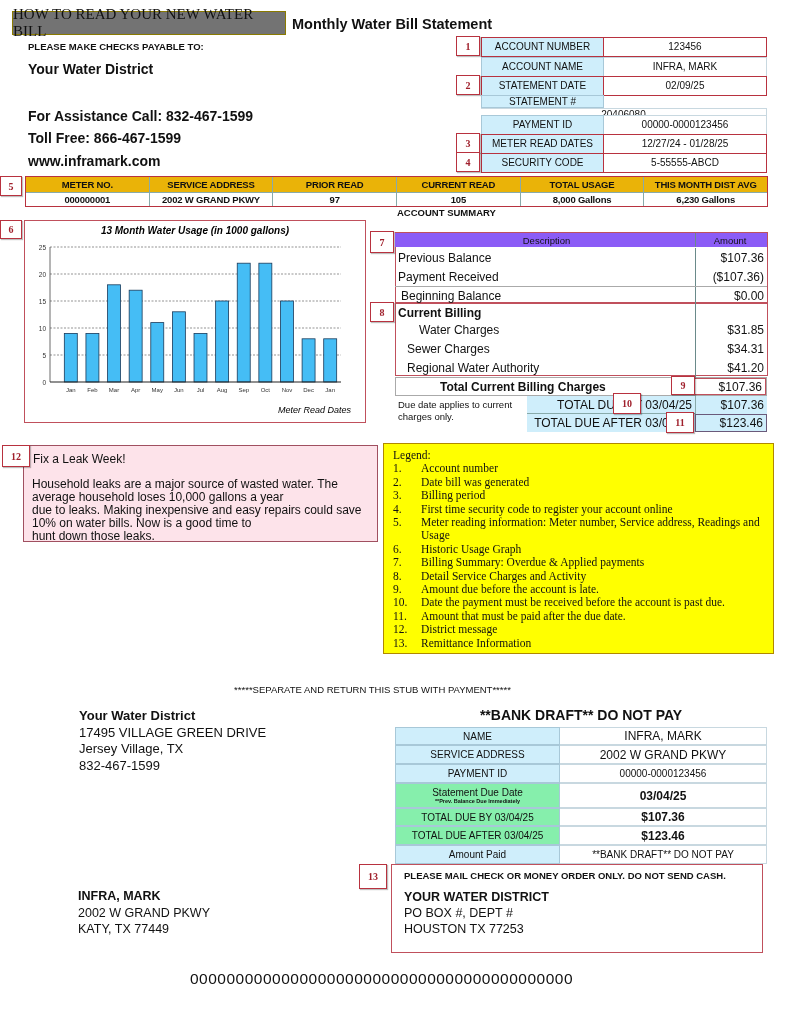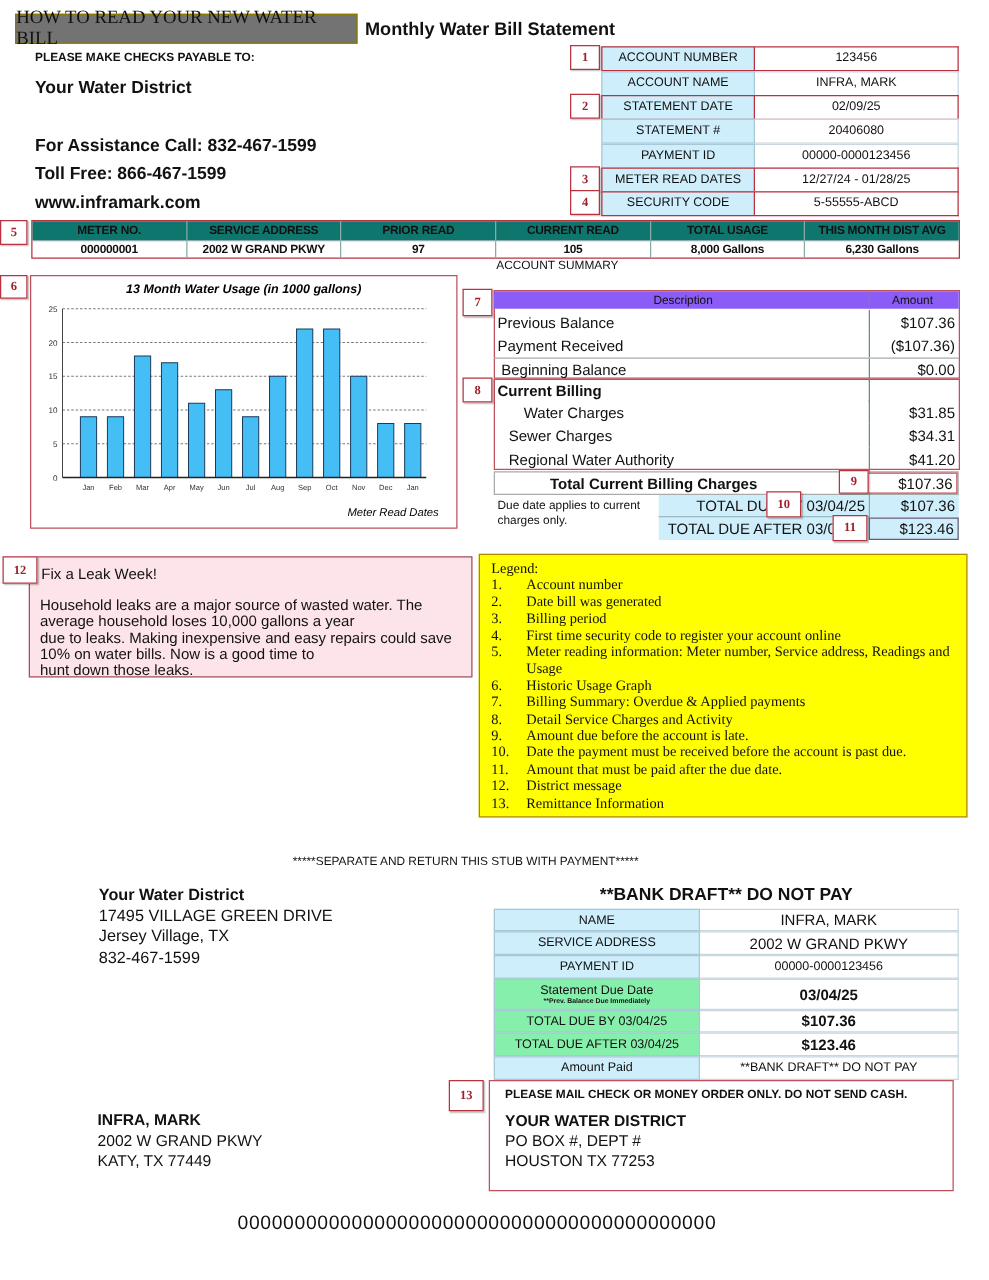--- a/index.html
+++ b/index.html
@@ -8,26 +8,26 @@
   .callout { position: absolute; border: 1.5px solid #b8323f; background: #fff; color: #a0202c; font-family: "Liberation Serif", serif; font-size: 10px; font-weight: bold; display: flex; align-items: center; justify-content: center; box-shadow: 1px 1px 1px rgba(0,0,0,0.25); }
   .hdr-title { left: 12px; top: 11px; width: 274px; height: 24px; background: #737373; border: 1.5px solid #8a7a00; font-family: "Liberation Serif", serif; font-size: 15px; display:flex; align-items:center; justify-content:center; }
   .stmt-title { left: 292px; top: 16px; font-size: 14.5px; font-weight: bold; }
   .lbl-sm { font-size: 9.5px; font-weight: bold; }
   .info-row { position: absolute; left: 481px; width: 286px; height: 19.5px; display: flex; font-size: 10px; }
   .info-row .k { width: 123px; background: #cfeefb; border: 1px solid #a8c8d8; display: flex; align-items: center; justify-content: center; }
   .info-row .v { flex: 1; background: #fff; border: 1px solid #c8d8e0; border-left: none; display: flex; align-items: center; justify-content: center; }
   .info-row.hl .k, .info-row.hl .v { border-color: #b8323f; }
   .meter { left: 25px; top: 176px; width: 743px; height: 31px; border: 1.5px solid #b8323f; }
   .meter .row { display: flex; height: 14.5px; }
-  .meter .row.h { background: #0f766e; }
+  .meter .row.h { background: #eab308; }
   .meter .cell { flex: 1; font-family: "Liberation Sans", sans-serif; font-size: 9.5px; font-weight: bold; display:flex; align-items:center; justify-content:center; border-right: 1px solid #8aa; letter-spacing: -0.2px; }
   .meter .cell:last-child { border-right: none; }
   .meter .row.d { border-top: 1px solid #8aa; }
   .chart-box { left: 24px; top: 220px; width: 342px; height: 203px; border: 1.5px solid #c0505c; background: #fff; }
-  .acct-sum-title { left: 397px; top: 207px; font-size: 9.5px; font-weight: normal; }
+  .acct-sum-title { left: 397px; top: 207px; font-size: 9.5px; font-weight: bold; }
   .sum-row { position: absolute; left: 395px; width: 372px; height: 19px; display:flex; font-size: 12px; }
   .sum-row .d { flex: 1; display:flex; align-items:center; padding-left: 3px; }
   .sum-row .a { width: 72px; display:flex; align-items:center; justify-content:flex-end; padding-right: 3px; border-left: 1px solid #6a8a8a; }
   .box7 { left: 395px; top: 232px; width: 373px; height: 71px; border: 1.5px solid #c0505c; }
   .box8 { left: 395px; top: 303px; width: 373px; height: 73px; border: 1.5px solid #c0505c; }
   .leak { left: 23px; top: 445px; width: 355px; height: 97px; background: #fde3ea; border: 1.5px solid #a05060; font-size: 12px; padding: 7px 8px; line-height: 13px; }
   .legend { left: 383px; top: 443px; width: 391px; height: 211px; background: #ffff00; border: 1.5px solid #b08800; font-family: "Liberation Serif", serif; font-size: 11.5px; padding: 5px 9px; line-height: 13.4px; }
   .legend .li { display: flex; }
   .legend .n { width: 28px; flex: none; }
   .sep { left: 0; width: 745px; top: 684px; text-align: center; font-size: 9.5px; }
@@ -59,21 +59,21 @@
     <div class="callout" style="left: 456px; top: 36px; width: 24px; height: 20px;">1</div>
     <div class="info-row" style="top: 57px;">
       <div class="k">ACCOUNT NAME</div>
       <div class="v">INFRA, MARK</div>
     </div>
     <div class="info-row hl" style="top: 76px;">
       <div class="k">STATEMENT DATE</div>
       <div class="v">02/09/25</div>
     </div>
     <div class="callout" style="left: 456px; top: 75px; width: 24px; height: 20px;">2</div>
-    <div class="info-row" style="top: 95px;">
+    <div class="info-row" style="top: 95px; flex-direction: column;">
       <div class="k">STATEMENT #</div>
       <div class="v">20406080</div>
     </div>
     <div class="info-row" style="top: 115px;">
       <div class="k">PAYMENT ID</div>
       <div class="v">00000-0000123456</div>
     </div>
     <div class="info-row hl" style="top: 134px;">
       <div class="k">METER READ DATES</div>
       <div class="v">12/27/24 - 01/28/25</div>

